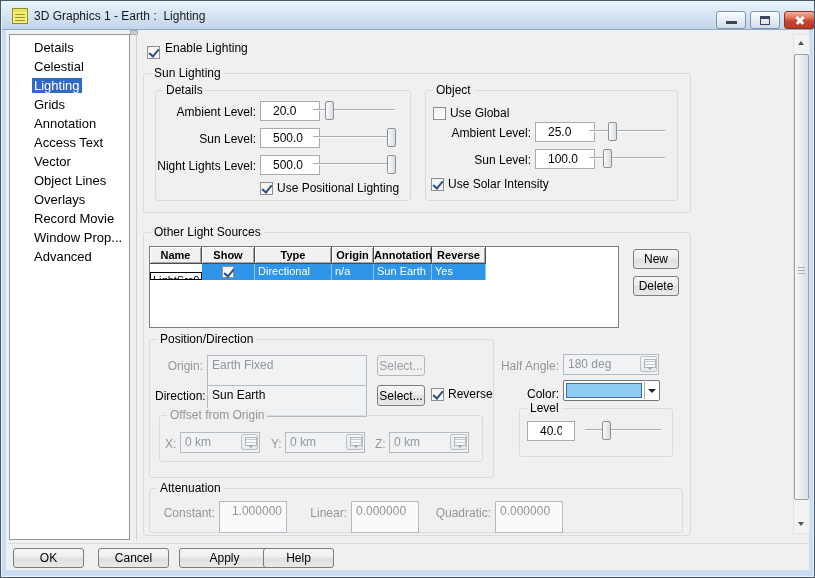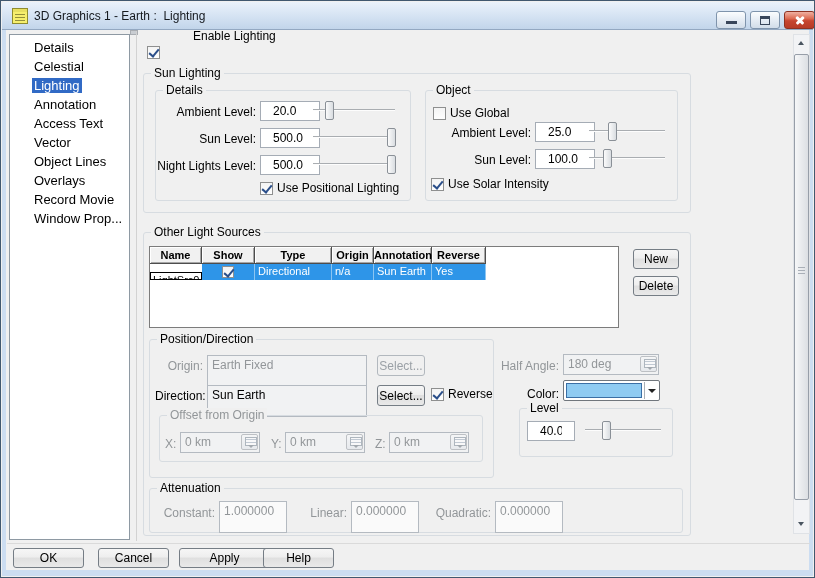--- a/index.html
+++ b/index.html
@@ -118,33 +118,35 @@
       </span>
     <span class="winbtn close" style="left:782px;">
         <span class="glyph-x"></span>
       </span>
   </div>
 
   <div class="sidebar">
     <div class="side-item"><span>Details</span></div>
     <div class="side-item"><span>Celestial</span></div>
     <div class="side-item"><span class="side-sel">Lighting</span></div>
+    <div class="side-item"><span>Grids</span></div>
     <div class="side-item"><span>Annotation</span></div>
     <div class="side-item"><span>Access Text</span></div>
     <div class="side-item"><span>Vector</span></div>
     <div class="side-item"><span>Object Lines</span></div>
     <div class="side-item"><span>Overlays</span></div>
     <div class="side-item"><span>Record Movie</span></div>
     <div class="side-item"><span>Window Prop...</span></div>
+    <div class="side-item"><span>Advanced</span></div>
   </div>
   <div class="split-nub"></div>
   <div class="vline" style="left:135px; top:30px; height:510px;"></div>
 
   <span class="cb checked" style="left:146px; top:45px;"></span>
-  <span class="lbl" style="left:164px; top:28px;margin-left:28px;">Enable Lighting</span>
+  <span class="lbl" style="left:164px; top:40px;">Enable Lighting</span>
 
   <div class="gbox" style="left:142px; top:72px; width:548px; height:140px;"></div>
   <span class="glabel" style="left:150px; top:65px;">Sun Lighting</span>
 
   <div class="gbox" style="left:154px; top:89px; width:256px; height:111px;"></div>
   <span class="glabel" style="left:162px; top:82px;">Details</span>
   <span class="lbl-r" style="left:150px; top:104px; width:105px;">Ambient Level:</span>
   <input class="tfield" style="left: 259px; top: 100px; width: 60px;" value="20.0">
   <div class="slider" style="left:312px; top:100px; width:82px;">
       <div class="track"></div>
@@ -242,21 +244,21 @@
   <span class="glabel" style="left:526px; top:400px;">Level</span>
   <input class="tfield" style="left: 526px; top: 420px; width: 48px;" value="40.0">
   <div class="slider" style="left:584px; top:420px; width:76px;">
       <div class="track"></div>
       <div class="thumb" style="left:calc(28% - 4px);"></div>
     </div>
 
   <div class="gbox" style="left:148px; top:487px; width:534px; height:45px;"></div>
   <span class="glabel" style="left:156px; top:480px;">Attenuation</span>
   <span class="lbl-r dis" style="left:148px; top:505px; width:66px;">Constant:</span>
-  <div class="dfield dis lighter" style="left:218px; top:500px; width:68px;">1.000000</div>
+  <div class="dfield dis lighter" style="left:218px; top:500px; width:68px;text-align:right;">1.000000</div>
   <span class="lbl-r dis" style="left:298px; top:505px; width:48px;">Linear:</span>
   <div class="dfield dis lighter" style="left:350px; top:500px; width:68px;">0.000000</div>
   <span class="lbl-r dis" style="left:418px; top:505px; width:72px;">Quadratic:</span>
   <div class="dfield dis lighter" style="left:494px; top:500px; width:68px;">0.000000</div>
 
   <div class="sbar">
     <div class="sbtn" style="top:0;">
         <span class="arr-up"></span>
       </div>
     <div class="sthumb">

